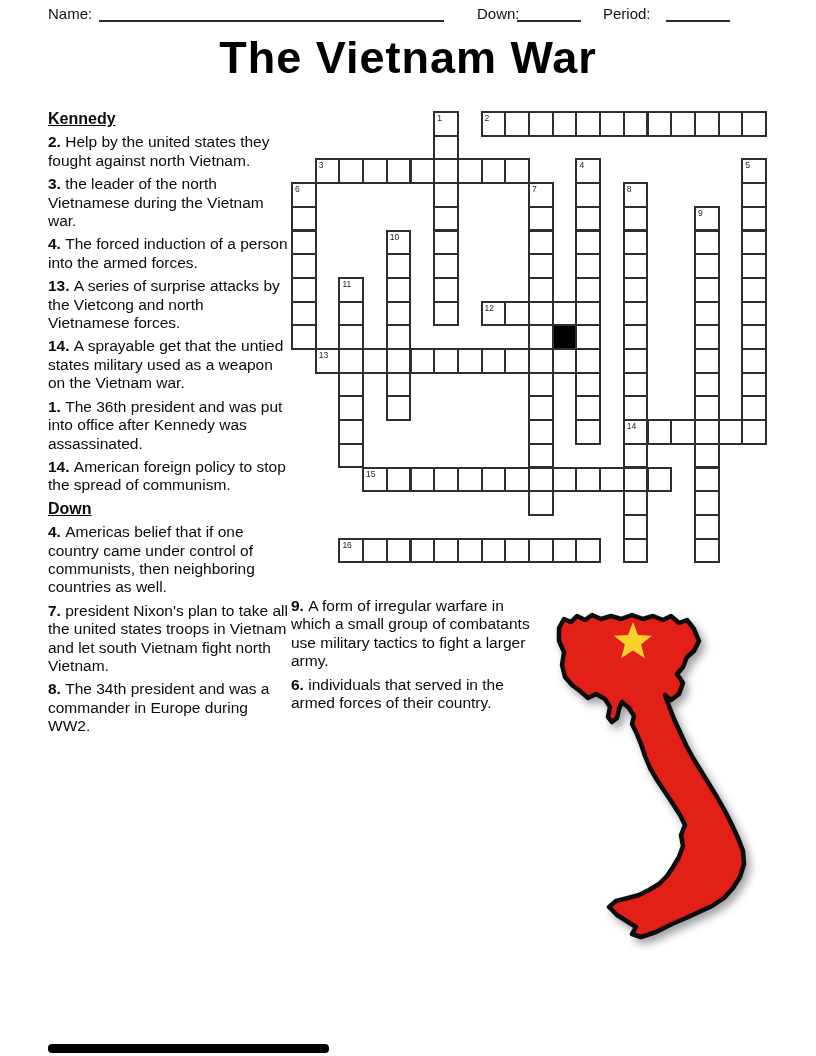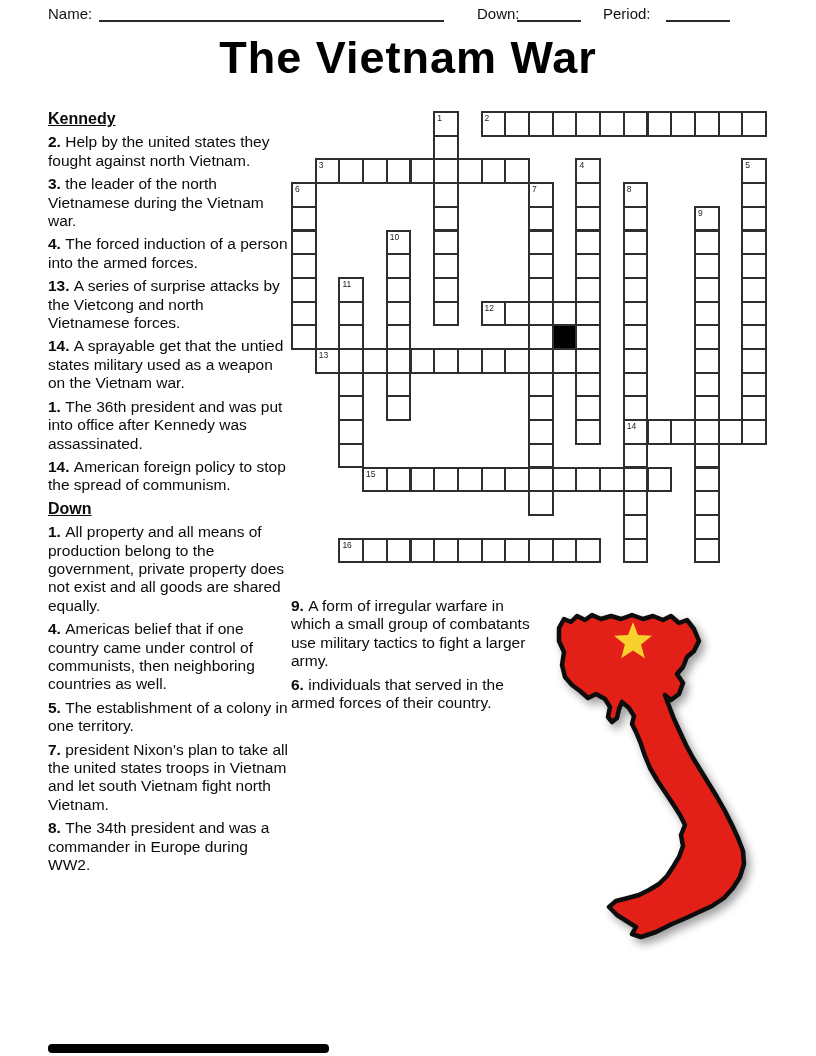--- a/index.html
+++ b/index.html
@@ -45,23 +45,21 @@
 <div class="col" id="left-col" style="left:48px;top:110px;width:240px">
     <p class="section-h">Kennedy</p>
     <p><span class="clue-num">2. </span>Help by the united states they fought against north Vietnam.</p>
     <p><span class="clue-num">3. </span>the leader of the north Vietnamese during the Vietnam war.</p>
     <p><span class="clue-num">4. </span>The forced induction of a person into the armed forces.</p>
     <p><span class="clue-num">13. </span>A series of surprise attacks by the Vietcong and north Vietnamese forces.</p>
     <p><span class="clue-num">14. </span>A sprayable get that the untied states military used as a weapon on the Vietnam war.</p>
     <p><span class="clue-num">1. </span>The 36th president and was put into office after Kennedy was assassinated.</p>
     <p><span class="clue-num">14. </span>American foreign policy to stop the spread of communism.</p>
     <p class="section-h">Down</p>
-    <p><span class="clue-num">1. </span>All property and all means of production belong to the government, private property does not exist and all goods are shared equally.</p>
     <p><span class="clue-num">4. </span>Americas belief that if one country came under control of communists, then neighboring countries as well.</p>
-    <p><span class="clue-num">5. </span>The establishment of a colony in one territory.</p>
     <p><span class="clue-num">7. </span>president Nixon's plan to take all the united states troops in Vietnam and let south Vietnam fight north Vietnam.</p>
     <p><span class="clue-num">8. </span>The 34th president and was a commander in Europe during WW2.</p>
   </div>
 <div class="col" id="mid-col" style="left:291px;top:597px;width:242px">
     <p><span class="clue-num">9. </span>A form of irregular warfare in which a small group of combatants use military tactics to fight a larger army.</p>
     <p><span class="clue-num">6. </span>individuals that served in the armed forces of their country.</p>
   </div>
 
 <div id="grid" style="left: 291px; top: 111px;">
     <div class="cell" style="left: 142.2px; top: 0px;">

